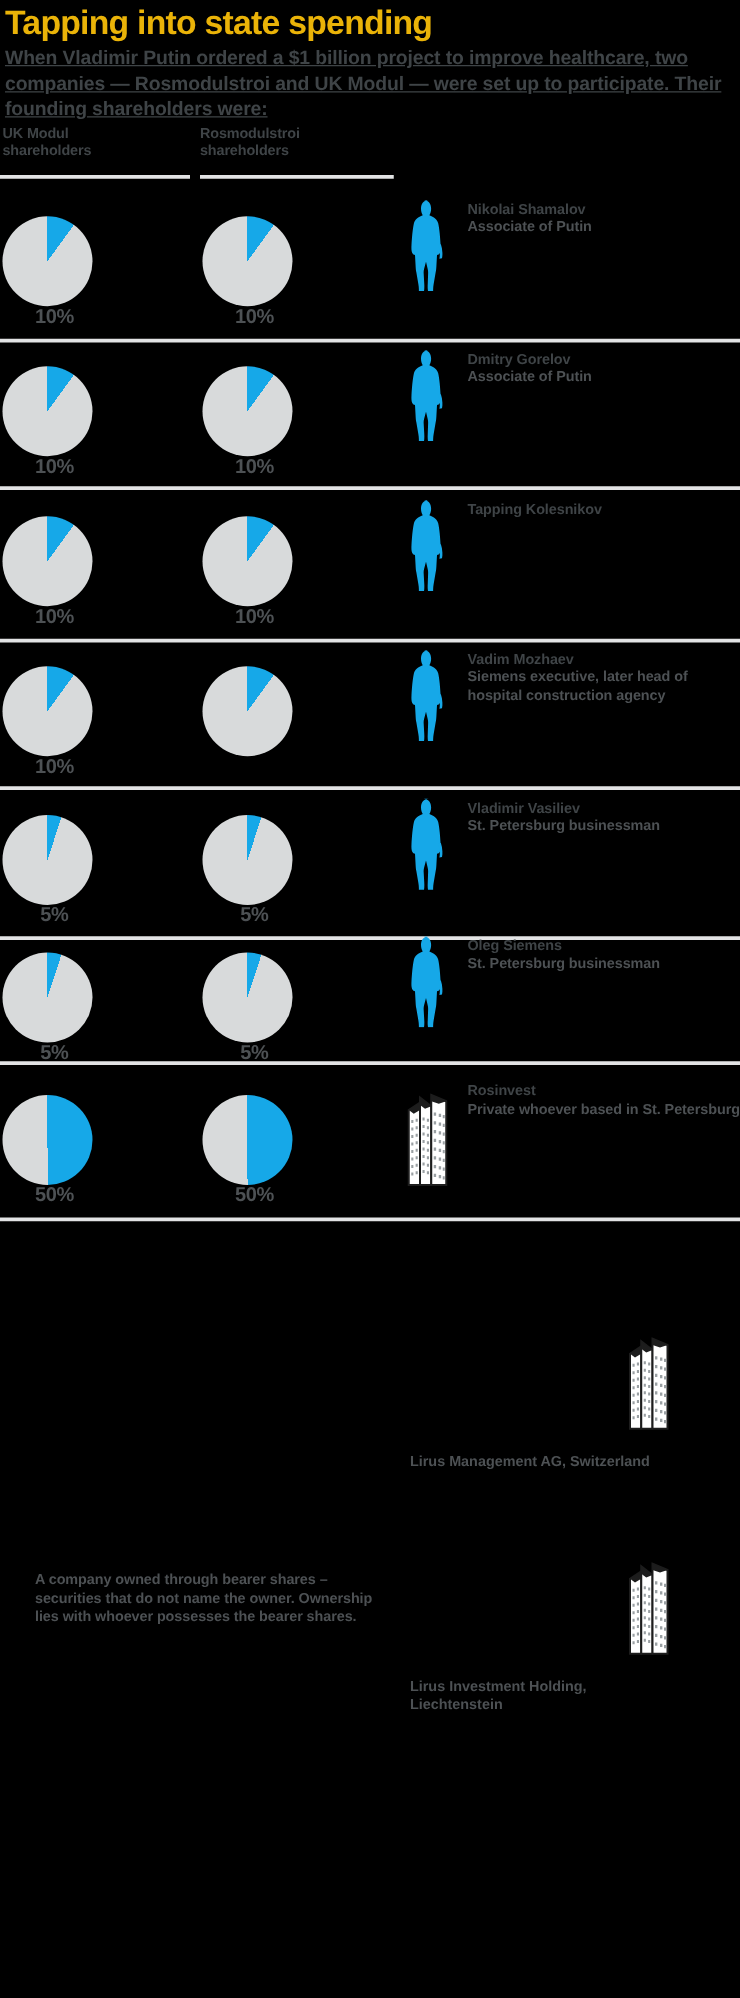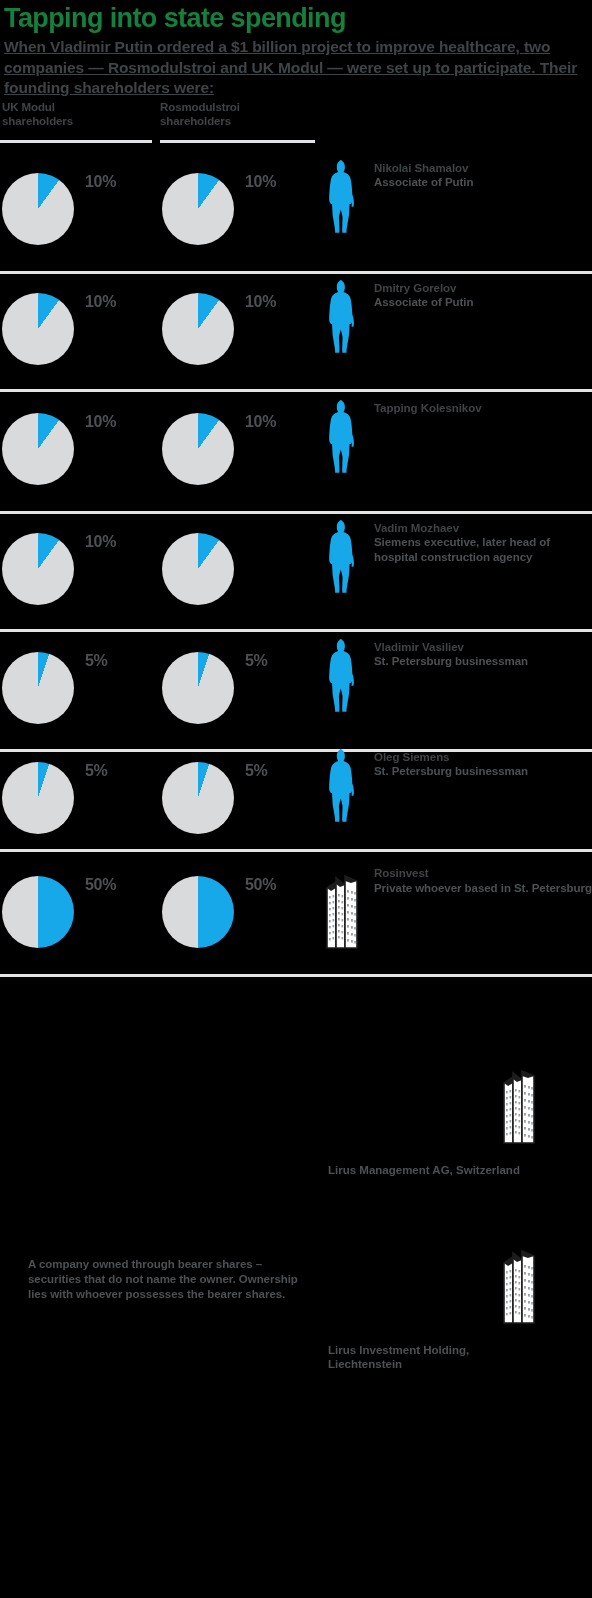--- a/index.html
+++ b/index.html
@@ -27,21 +27,21 @@
   }
 
   
   .header {
     padding: 4px 6px 0 4px;
   }
   .title {
     font-size: 27px;
     font-weight: bold;
     letter-spacing: -0.6px;
-    color: #15803d;
+    color: #eab308;
     line-height: 1.08;
     margin-bottom: 4px;
   }
   .subtitle {
     font-size: 15.5px;
     font-weight: bold;
     color: #3f4447;
     line-height: 1.32;
     letter-spacing: -0.1px;
     max-width: 590px;
@@ -86,21 +86,22 @@
 
   .row-inner {
     position: relative;
     width: 592px;
     height: 100%;
   }
 
   .pie-cell {
     position: absolute;
     display: flex;
-    align-items: flex-start;
+    align-items: center;
+    flex-direction: column;
   }
   .pie-cell.c1 { left: 2px; }
   .pie-cell.c2 { left: 162px; }
 
   .pie {
     width: 72px;
     height: 72px;
     border-radius: 50%;
     background: #d8dadb;
     flex: 0 0 auto;

